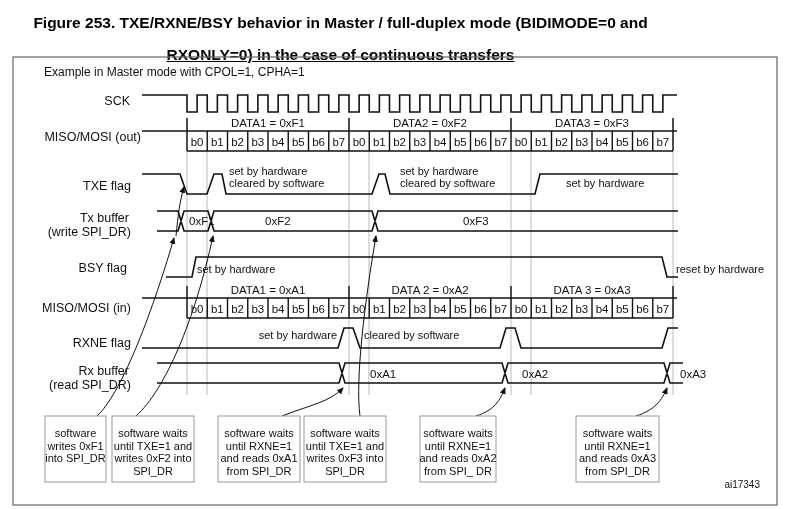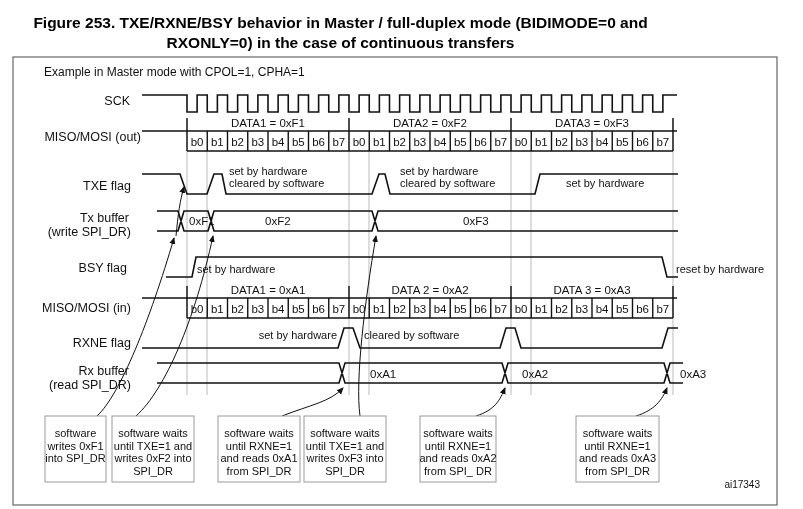--- a/index.html
+++ b/index.html
@@ -5,21 +5,21 @@
   html, body { margin:0; padding:0; background:#ffffff; }
   body { width:803px; height:509px; position:relative; overflow:hidden; font-family:"Liberation Sans", sans-serif; }
   .title { position:absolute; left:0; width:681px; text-align:center; font-weight:bold; font-size:15.5px; color:#000; line-height:20px; }
   #diagram { position:absolute; left:0; top:0; }
   svg text { font-family:"Liberation Sans", sans-serif; fill:#111; }
 </style>
 </head>
 <body>
 
 <div class="title" style="top:13px;">Figure 253. TXE/RXNE/BSY behavior in Master / full-duplex mode (BIDIMODE=0 and</div>
-<div class="title" style="top:33px;">RXONLY=0) in the case of continuous transfers</div>
+<div class="title" style="top:45px;text-decoration:underline;">RXONLY=0) in the case of continuous transfers</div>
 
 <svg id="diagram" width="803" height="509" viewBox="0 0 803 509">
   <defs>
     <marker id="ah" markerWidth="8" markerHeight="8" refX="6" refY="4" orient="auto" markerUnits="userSpaceOnUse">
       <path d="M0,1 L7,4 L0,7 Z" fill="#111"></path>
     </marker>
   </defs>
 
   <rect x="13" y="57" width="764" height="448" fill="none" stroke="#666" stroke-width="1.2"></rect>
 

